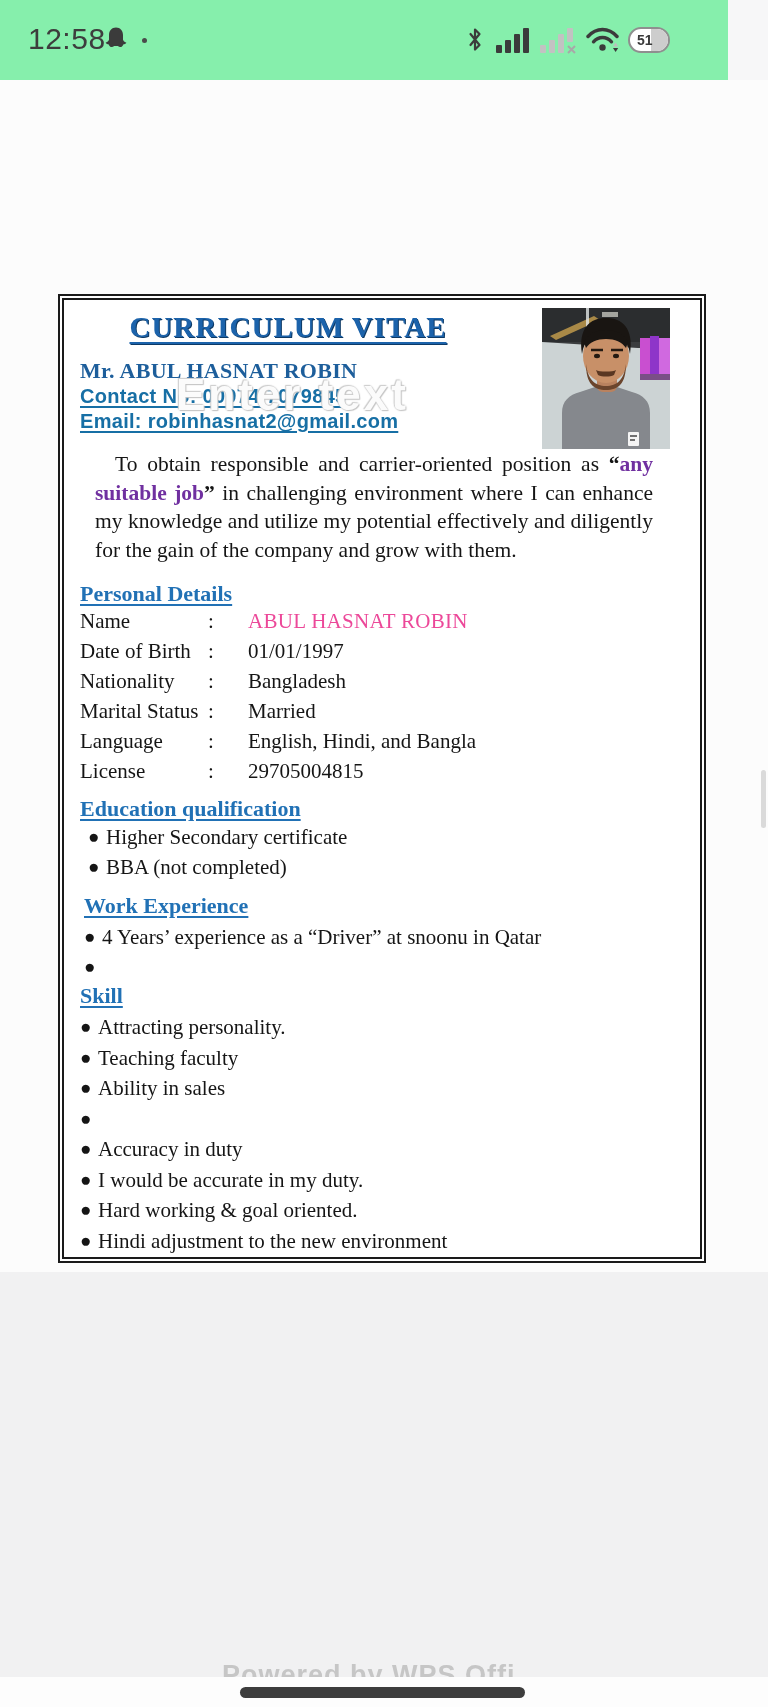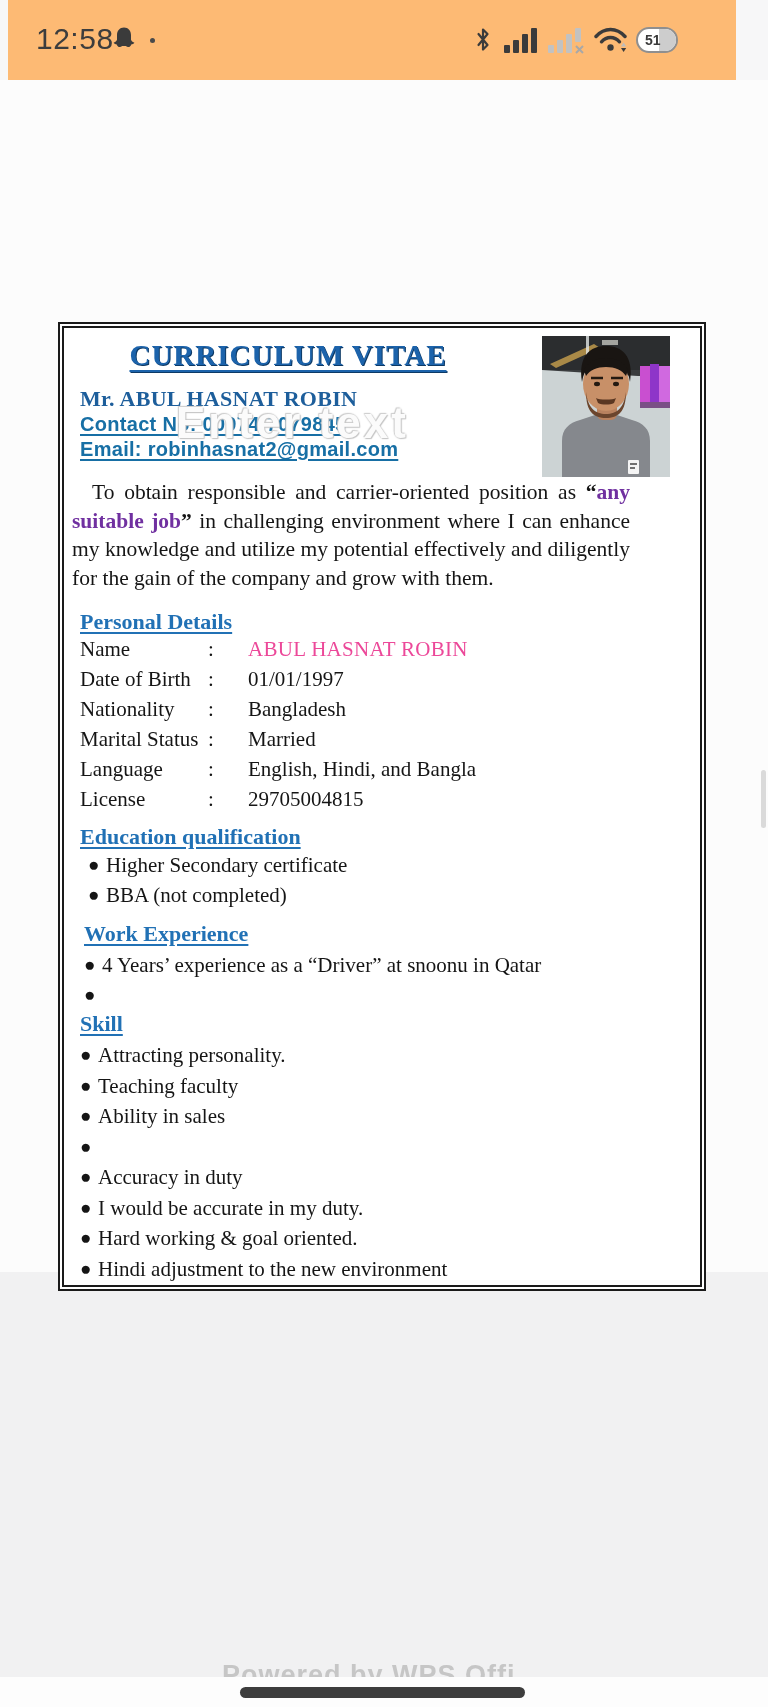--- a/index.html
+++ b/index.html
@@ -4,52 +4,52 @@
 <style>
   * { margin:0; padding:0; box-sizing:border-box; }
   html,body { width:768px; height:1707px; }
   body {
     position:relative;
     background:#f7f7f8;
     font-family:"Liberation Sans", sans-serif;
     overflow:hidden;
   }
   
-  .status-bar { position:absolute; left:8px; top:0; width:728px; height:80px; background:#fdba74; }
+  .status-bar { position:absolute; left:0; top:0; width:728px; height:80px; background:#86efac; }
   .sb-time { position:absolute; left:28px; top:22px; font-size:30px; font-weight:500; color:#3d3d3d; letter-spacing:.5px; }
   .sb-ghost { position:absolute; left:104px; top:26px; width:24px; height:26px; }
   .sb-dot { position:absolute; left:142px; top:38px; width:5px; height:5px; border-radius:50%; background:#4a4a4a; }
   .sb-bt { position:absolute; left:466px; top:26px; }
   .sb-sig1 { position:absolute; left:496px; top:26px; }
   .sb-sig2 { position:absolute; left:540px; top:26px; }
   .sb-wifi { position:absolute; left:586px; top:26px; }
   .battery { position:absolute; left:628px; top:27px; width:42px; height:26px; border:2px solid #8f8f8f; border-radius:13px; background:#fff; overflow:hidden; }
   .battery-fill { position:absolute; right:0; top:0; bottom:0; width:46%; background:#cdcdcd; }
   .battery-num { position:absolute; left:7px; top:4px; font-size:14px; font-weight:600; color:#3a3a3a; line-height:14px; }
   
   .page-white { position:absolute; left:0; top:80px; width:768px; height:1192px; background:#fcfcfc; }
   .page-gray  { position:absolute; left:0; top:1272px; width:768px; height:405px; background:#f1f1f2; }
   .footer-mark { position:absolute; left:222px; top:1660px; font-size:27px; font-weight:700; color:#c6c6c6; letter-spacing:1px; z-index:2; }
   .bottom-band { position:absolute; left:0; top:1677px; width:768px; height:30px; background:#fdfdfd; z-index:5; }
   .home-pill { position:absolute; left:240px; top:10px; width:285px; height:11px; border-radius:6px; background:#3d3d3d; }
   .scroll-handle { position:absolute; left:761px; top:770px; width:5px; height:58px; border-radius:3px; background:#dadada; z-index:3; }
   
-  .cv-box { position:absolute; left:58px; top:294px; width:648px; height:969px; border:6px double #1a1a1a; background:#ffffff;margin-top:28px; }
+  .cv-box { position:absolute; left:58px; top:294px; width:648px; height:969px; border:6px double #1a1a1a; background:#ffffff; }
   .cv-title { position:absolute; left:34px; top:11px; width:380px; text-align:center;
     font-family:"Liberation Serif", serif; font-size:29px; font-weight:bold; color:#1c63ab;
     letter-spacing:1px; text-decoration:underline; text-decoration-thickness:2px; text-underline-offset:5px;
     text-shadow:1px 1px 0 #0d3a66; }
   .cv-photo { position:absolute; left:478px; top:8px; width:128px; height:141px; }
   .cv-name { position:absolute; left:16px; top:58px; font-family:"Liberation Serif", serif; font-size:22px; font-weight:bold; color:#1d5e9b; letter-spacing:.3px; }
   .cv-contact { position:absolute; left:16px; top:85px; font-size:20px; font-weight:bold; color:#176fa5; text-decoration:underline; text-decoration-thickness:2px; text-underline-offset:3px; letter-spacing:.3px; }
   .cv-email { position:absolute; left:16px; top:110px; font-size:20px; font-weight:bold; color:#176fa5; text-decoration:underline; text-decoration-thickness:2px; text-underline-offset:3px; letter-spacing:.3px; }
   .wm-enter { position:absolute; left:112px; top:70px; font-size:44px; font-weight:bold; letter-spacing:3px;
     color:rgba(255,255,255,.93);
     text-shadow:1px 1px 1px #c4c4c4, -1px -1px 1px #cccccc, 0 0 2px #bdbdbd; z-index:4; }
-  .cv-objective { position:absolute; left:8px; top:150px; width:558px;
+  .cv-objective { position:absolute; left:31px; top:150px; width:558px;
     font-family:"Liberation Serif", serif; font-size:21.5px; line-height:28.5px; color:#151515;
     text-align:justify; text-indent:20px; }
   .obj-purple { color:#7030a0; font-weight:bold; }
   .obj-quote { font-weight:bold; color:#151515; }
   .sec-h { position:absolute; left:16px; font-family:"Liberation Serif", serif; font-size:22px; font-weight:bold; color:#2171b5;
     text-decoration:underline; text-decoration-thickness:2px; text-underline-offset:3px; }
   .h-personal { top:281px; }
   .h-edu { top:496px; }
   .h-work { top:593px; left:20px; }
   .h-skill { top:683px; }

